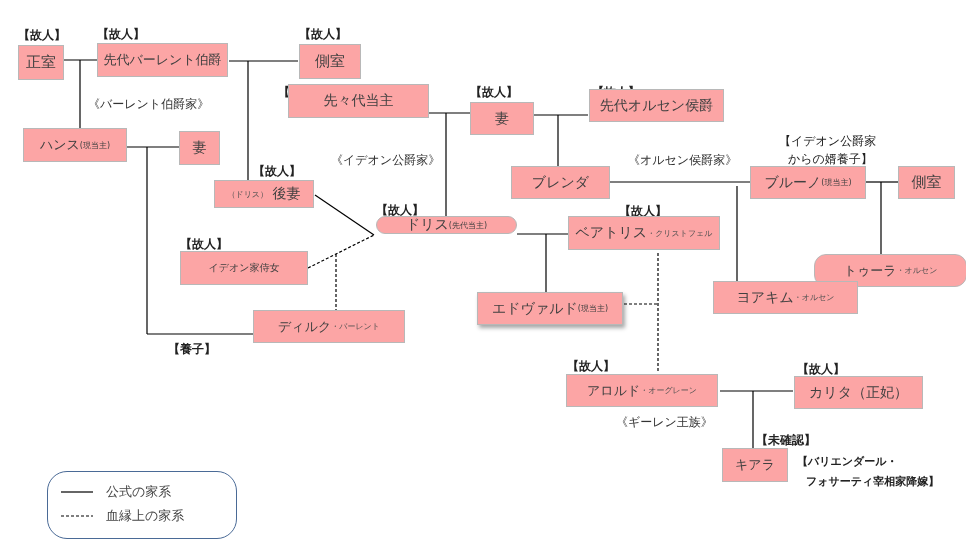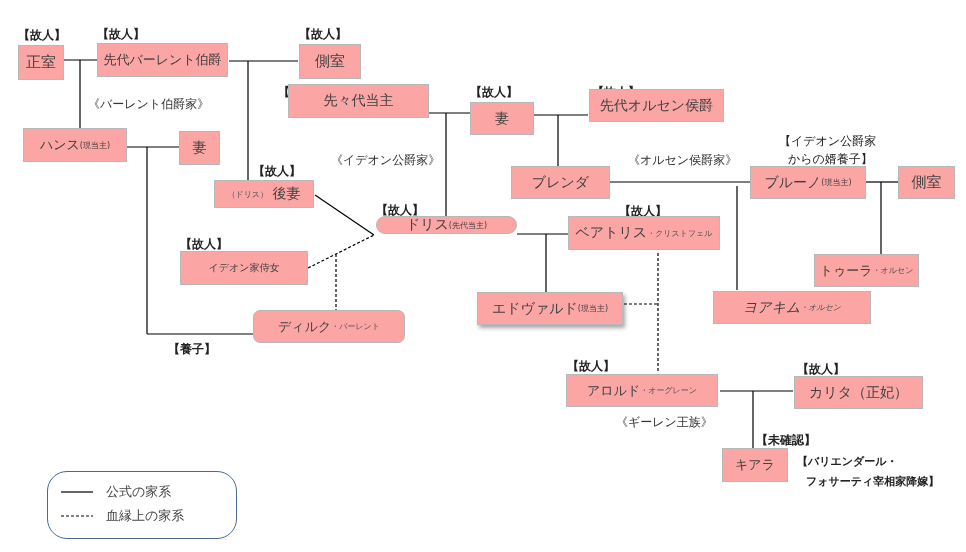--- a/index.html
+++ b/index.html
@@ -85,21 +85,21 @@
 <div class="tag" style="left:253px;top:163px;">【故人】</div>
 <div class="box" style="left:214px;top:180px;width:100px;height:28px;font-size:14px;">
   <span class="small">（ドリス）</span>&nbsp;<span>後妻</span>
 </div>
 
 <div class="tag" style="left:180px;top:236px;">【故人】</div>
 <div class="box" style="left:180px;top:251px;width:128px;height:34px;font-size:10px;">
   <span>イデオン家侍女</span>
 </div>
 
-<div class="box" style="left:253px;top:310px;width:152px;height:33px;border-radius:7px;">
+<div class="box" style="left:253px;top:310px;width:152px;height:33px;">
   <span>ディルク</span>
     <span class="small">・バーレント</span>
 </div>
 <div class="tag" style="left:168px;top:341px;">【養子】</div>
 
 <div class="tag" style="left:278px;top:84px;">【故人】</div>
 <div class="box" style="left:277px;top:84px;width:141px;height:34px;font-size:14px;margin-left:11px;">
   <span>先々代当主</span>
 </div>
 
@@ -142,26 +142,26 @@
 <div class="tag" style="left:788px;top:151px;font-weight:normal;font-size:12px;">からの婿養子】</div>
 <div class="box" style="left:750px;top:166px;width:116px;height:33px;font-size:14px;">
   <span>ブルーノ</span>
     <span class="sub">(現当主)</span>
 </div>
 
 <div class="box" style="left:898px;top:166px;width:57px;height:33px;font-size:15px;">
   <span>側室</span>
 </div>
 
-<div class="box" style="left:814px;top:254px;width:105px;height:33px;">
+<div class="box" style="left:814px;top:254px;width:153px;height:33px;border-radius:12px;">
   <span>トゥーラ</span>
     <span class="small">・オルセン</span>
 </div>
 
-<div class="box" style="left:713px;top:291px;width:158px;height:33px;font-size:14px;font-style:italic;">
+<div class="box" style="left:713px;top:281px;width:145px;height:33px;font-size:14px;">
   <span>ヨアキム</span>
     <span class="small">・オルセン</span>
 </div>
 
 <div class="tag" style="left:567px;top:358px;">【故人】</div>
 <div class="box" style="left:566px;top:374px;width:152px;height:33px;">
   <span>アロルド</span>
     <span class="small">・オーグレーン</span>
 </div>
 

